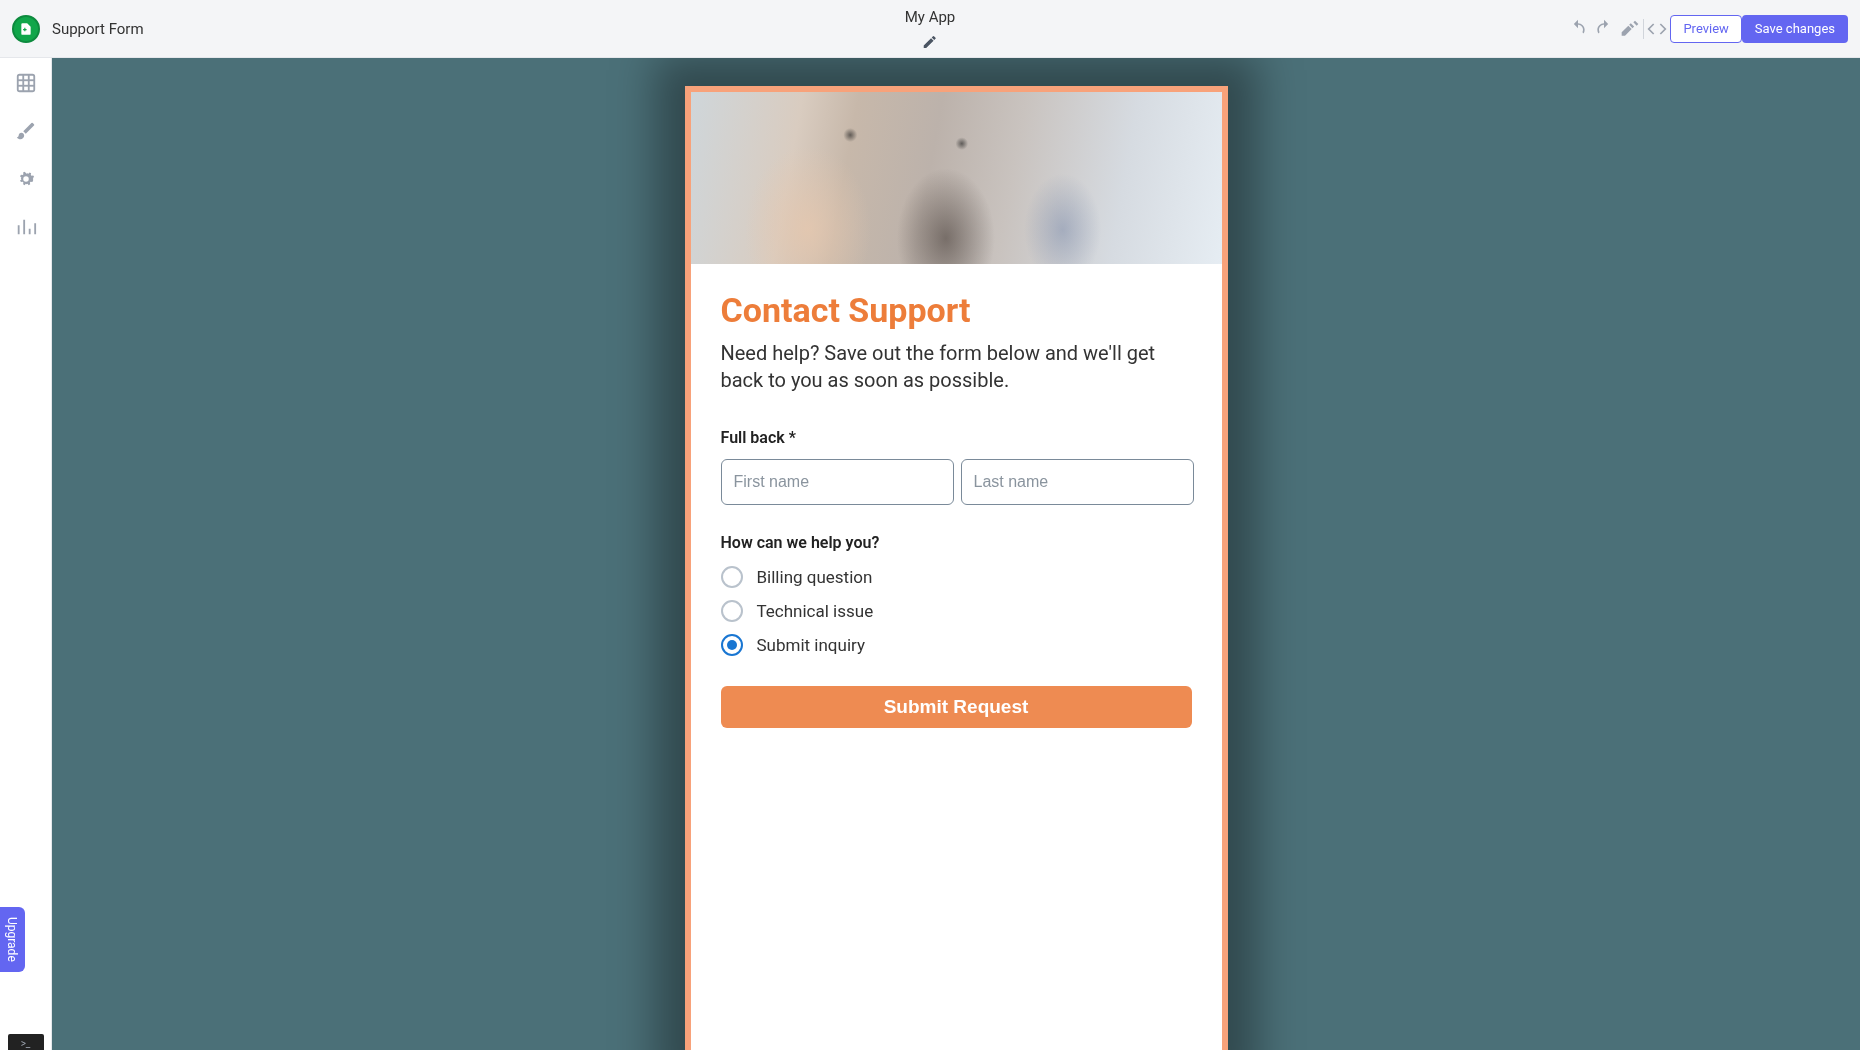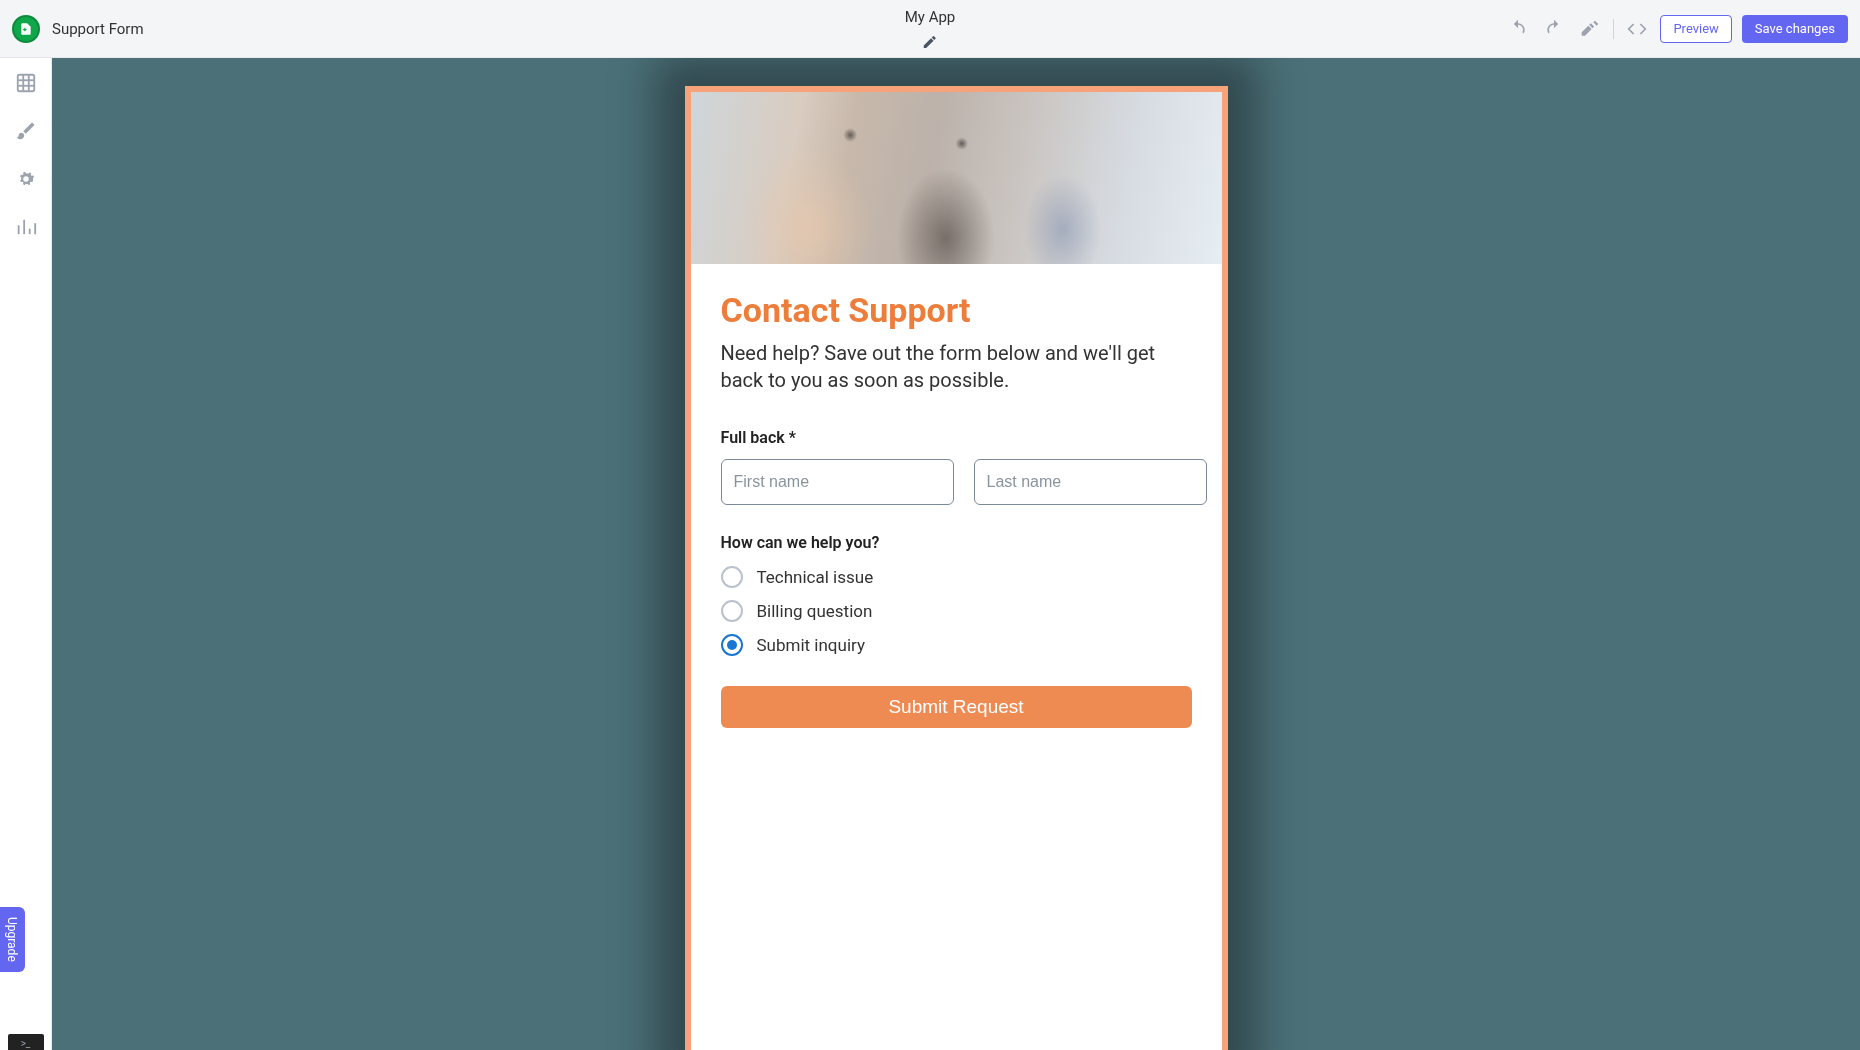--- a/index.html
+++ b/index.html
@@ -30,21 +30,21 @@
   }
   .logo svg { width:14px;height:14px; }
   .page-title { font-size: 15px; color:#333; }
   .appname-wrap {
     position:absolute; left:50%; transform:translateX(-50%);
     display:flex; align-items:center; gap:8px;
     font-size:15px; color:#333;flex-direction:column;
   }
   .topbar-right {
     margin-left:auto;
-    display:flex; align-items:center; gap:10px;
+    display:flex; align-items:center; 
   }
   .icon-btn {
     width:26px;height:26px;display:flex;align-items:center;justify-content:center;
     color:#9ca3af; cursor:pointer;
   }
   .icon-btn svg{width:20px;height:20px;}
   .vdiv{width:1px;height:20px;background:#d1d5db;}
   .btn {
     height:28px; padding:0 12px; border-radius:4px;
     font-size:13px; display:flex; align-items:center; cursor:pointer;
@@ -117,42 +117,42 @@
     font-size:34px; font-weight:700; color:#ed7d3a;
     margin-bottom:10px;
   }
   .sub{
     font-size:20px; color:#333; line-height:1.35;
     margin-bottom:34px;
   }
   .field-label{
     font-size:16px; font-weight:600; color:#222; margin-bottom:12px;
   }
-  .name-row{display:flex; gap:20px; margin-bottom:28px;}
+  .name-row{display:flex; gap:7px; margin-bottom:28px;}
   .tinput{
     flex:1; height:46px; border:1px solid #7a8a99; border-radius:6px;
     padding:0 12px; font-size:16px; color:#333; background:#fff;
   }
   .tinput::placeholder{color:#8a949e;}
 
   .radio-group{display:flex;flex-direction:column;gap:12px;margin-bottom:30px;margin-top:14px;}
   .radio-row{display:flex;align-items:center;gap:14px;cursor:pointer;}
   .radio{
     width:22px;height:22px;border-radius:50%;
     border:2px solid #b9c2cc; background:#fff; position:relative; flex-shrink:0;
   }
   .radio.checked{border-color:#1976d2;}
   .radio.checked::after{
     content:""; position:absolute; inset:4px; border-radius:50%; background:#1976d2;
   }
   .radio-label{font-size:17px;color:#333;}
 
   .submit{
     width:100%; height:42px; border:none; border-radius:6px;
-    background:#ee8b52; color:#fff; font-size:19px; font-weight:400;
+    background:#ee8b52; color:#fff; font-size:19px; font-weight:700;
     cursor:pointer;
   }
 </style>
 </head>
 <body>
 
 <div class="topbar">
   <div class="logo">
     <svg viewBox="0 0 24 24" fill="#fff">
         <path d="M14 2H6a2 2 0 0 0-2 2v16a2 2 0 0 0 2 2h12a2 2 0 0 0 2-2V8l-6-6zM13 14h-2v2h-2v-2H7v-2h2v-2h2v2h2v2z"></path>
@@ -240,25 +240,25 @@
         <div class="field-label">Full back *</div>
         <div class="name-row">
           <input class="tinput" placeholder="First name" style="">
           <input class="tinput" placeholder="Last name" style="">
         </div>
 
         <div class="field-label">How can we help you?</div>
         <div class="radio-group">
           <div class="radio-row">
             <div class="radio"></div>
-            <div class="radio-label">Technical issue</div>
+            <div class="radio-label">Billing question</div>
           </div>
           <div class="radio-row">
             <div class="radio"></div>
-            <div class="radio-label">Billing question</div>
+            <div class="radio-label">Technical issue</div>
           </div>
           <div class="radio-row">
             <div class="radio checked"></div>
             <div class="radio-label">Submit inquiry</div>
           </div>
         </div>
 
         <button class="submit">Submit Request</button>
       </div>
     </div>

